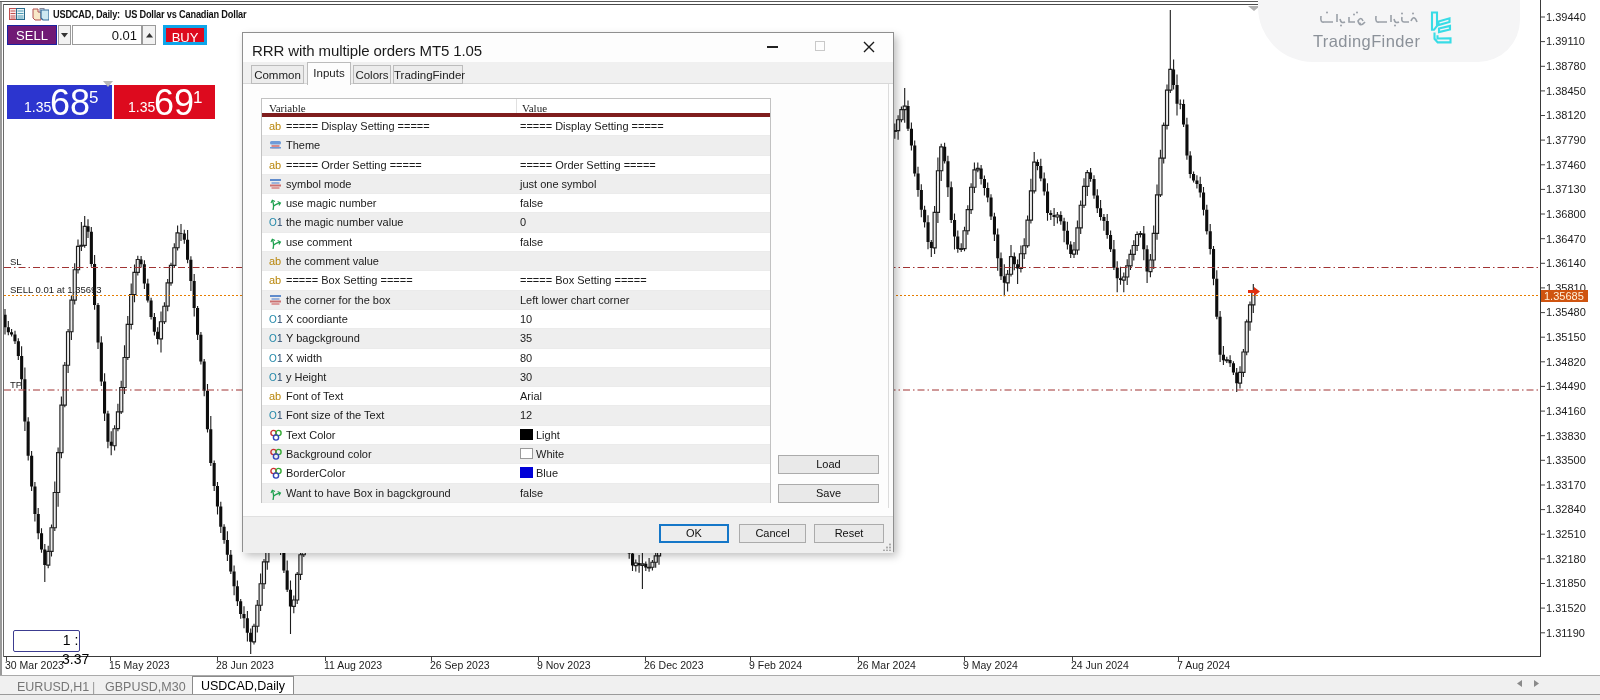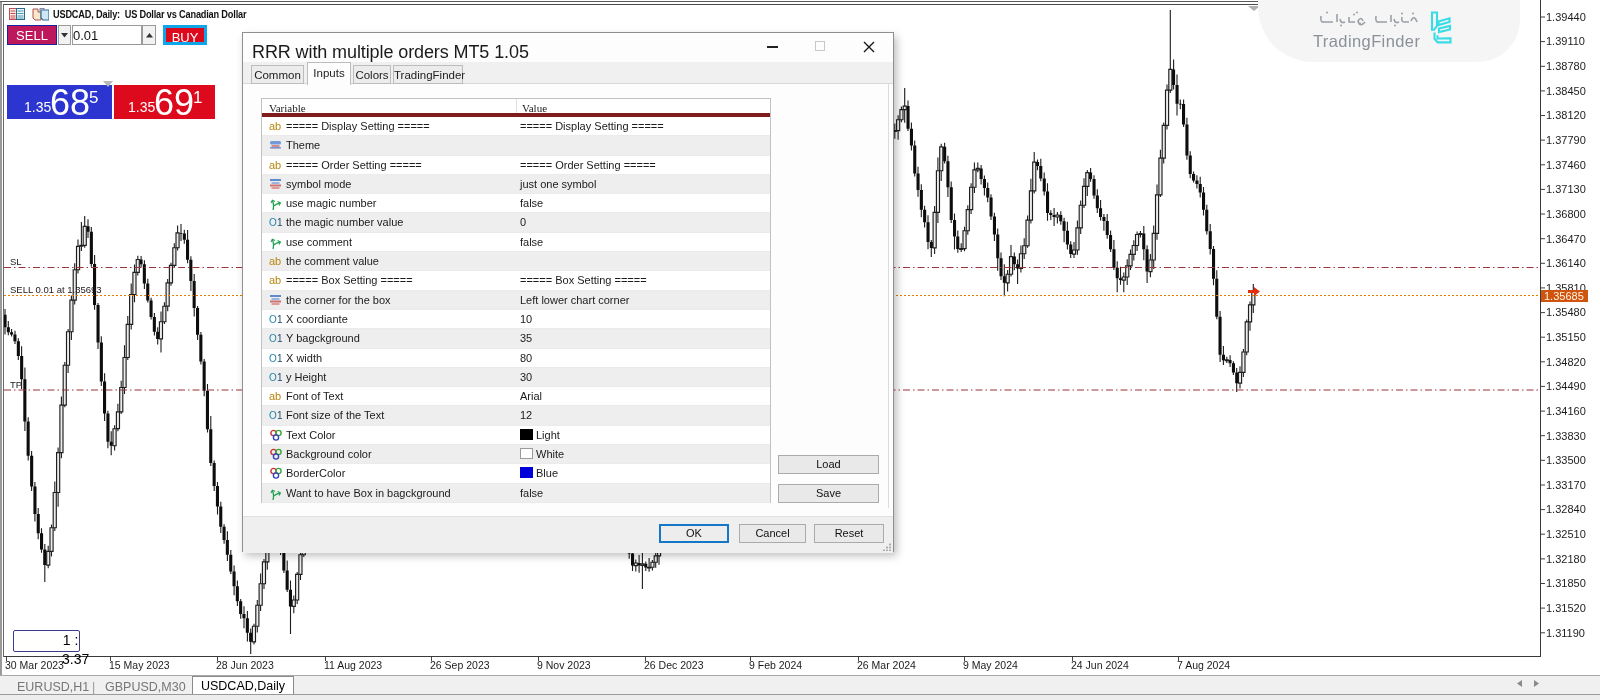--- a/index.html
+++ b/index.html
@@ -10,26 +10,26 @@
 
 #topline { left:0; top:1px; width:1261px; height:1px; background:#5a5a5a; }
 #leftstrip { left:0; top:2px; width:2px; height:688px; background:#9a9a9a; }
 #winborder { left:3px; top:4px; width:1258px; height:1px; background:#4a4a4a; }
 #leftborder { left:3px; top:4px; width:1px; height:653px; background:#6a6a6a; }
 
 
 #hdr { left:53px; top:9px; font-size:10px; font-weight:bold; color:#111; letter-spacing:-0.2px; transform:scaleX(0.92); transform-origin:0 0; }
 
 
-.btn-sell { left:7px; top:25px; width:50px; height:20px; background:#be185d; color:#fff;
+.btn-sell { left:7px; top:25px; width:50px; height:20px; background:#701a75; color:#fff;
   font-size:13px; text-align:center; line-height:20px; border:1px solid #1a22a0; }
 .dd { left:58px; top:25px; width:13px; height:20px; background:#f2f2f2; border:1px solid #9a9a9a; }
 .dd svg, .up svg { display:block; margin:7px auto 0; }
 .lot { left:72px; top:25px; width:70px; height:20px; background:#fff; border:1px solid #9a9a9a;
-  font-size:13px; text-align:left; line-height:19px; padding-right:4px; color:#111; }
+  font-size:13px; text-align:right; line-height:19px; padding-right:4px; color:#111; }
 .up { left:142px; top:25px; width:14px; height:20px; background:#f2f2f2; border:1px solid #9a9a9a; }
 .btn-buy { left:163px; top:25px; width:44px; height:20px; background:#dd0a1e; color:#ffffff;
   font-size:13px; text-align:center; line-height:20px; border:3px solid #0ea5e9; }
 .q { top:46px; height:34px; color:#fff;margin-top:39px; }
 .q-sell { left:7px; width:105px; background:#2c35cf; }
 .q-buy { left:114px; width:101px; background:#dd0a1e; }
 .q .small { position:absolute; font-size:14px; bottom:4px; }
 .q .big { position:absolute; font-size:36px; line-height:30px; bottom:1px; }
 .q .sup { position:absolute; font-size:17px; }
 #collapse { left:103px; top:81px; width:0; height:0; border-left:5px solid transparent;
@@ -41,21 +41,21 @@
   line-height:19px;padding-left:48px; }
 
 
 #badge { left:1258px; top:-18px; width:262px; height:80px; background:#f5f5f6;
   border-radius:0 0 42px 55px; }
 #badge .en { position:absolute; left:55px; top:50px; font-size:16.5px; color:#8b9199; letter-spacing:0.4px; }
 
 
 #dlg { left:242px; top:32px; width:652px; height:520px; background:#fdfdfd;
   border:1px solid #8f8f8f; box-shadow:3px 4px 8px rgba(0,0,0,0.25); }
-#dlg-title { position:absolute; left:9px; top:9px; font-size:18px; color:#1a1a1a; letter-spacing:-0.1px; }
+#dlg-title { position:absolute; left:9px; top:9px; font-size:15px; color:#1a1a1a; letter-spacing:-0.1px; }
 #dlg-min { position:absolute; left:524px; top:13px; width:11px; height:2px; background:#222; }
 #dlg-max { position:absolute; left:572px; top:8px; width:10px; height:10px; border:1px solid #c9c9c9; }
 #tabstrip { position:absolute; left:0; top:29px; width:650px; height:22px; background:#f0f0f0;
   border-bottom:1px solid #d8d8d8; }
 .tab { position:absolute; top:3px; height:19px; background:#ececec; border:1px solid #bcbcbc;
   font-size:11.5px; color:#222; text-align:center; line-height:18px; }
 .tab.active { background:#fdfdfd; top:0; height:23px; line-height:21px; border-bottom:none; z-index:2; }
 #tbl { position:absolute; left:18px; top:65px; width:510px; height:405px; background:#fff;
   border:1px solid #c2c2c2; font-size:11px; color:#1b1b1b; }
 #tblhead { height:18px; border-bottom:4px solid #7f1d1d; position:relative;font-family:Liberation Serif, serif; }

